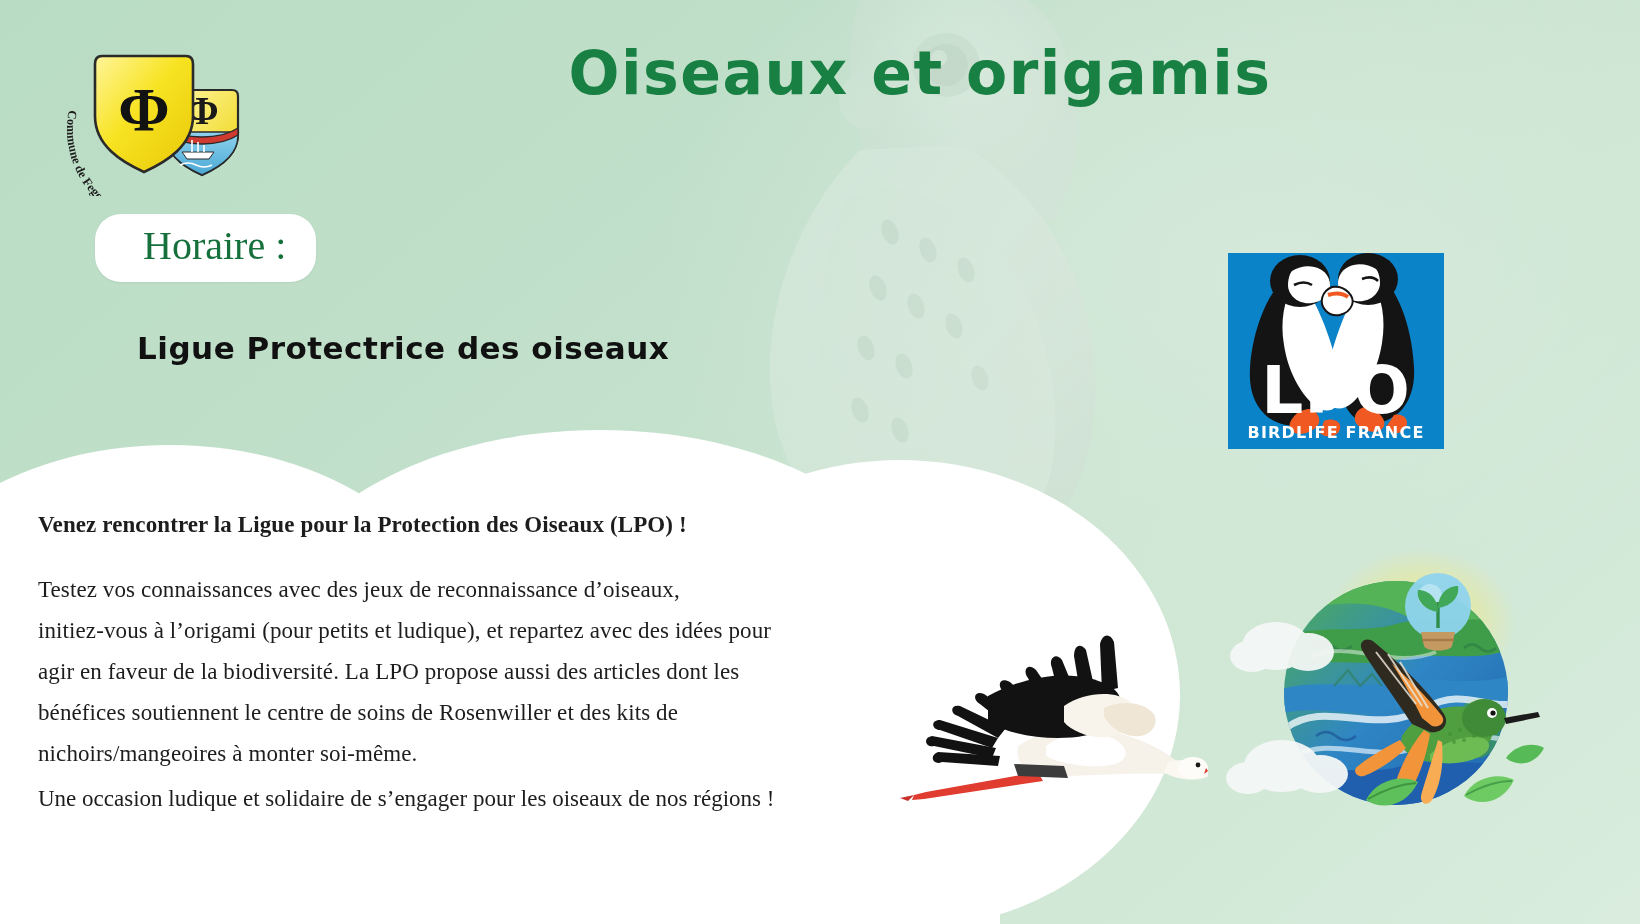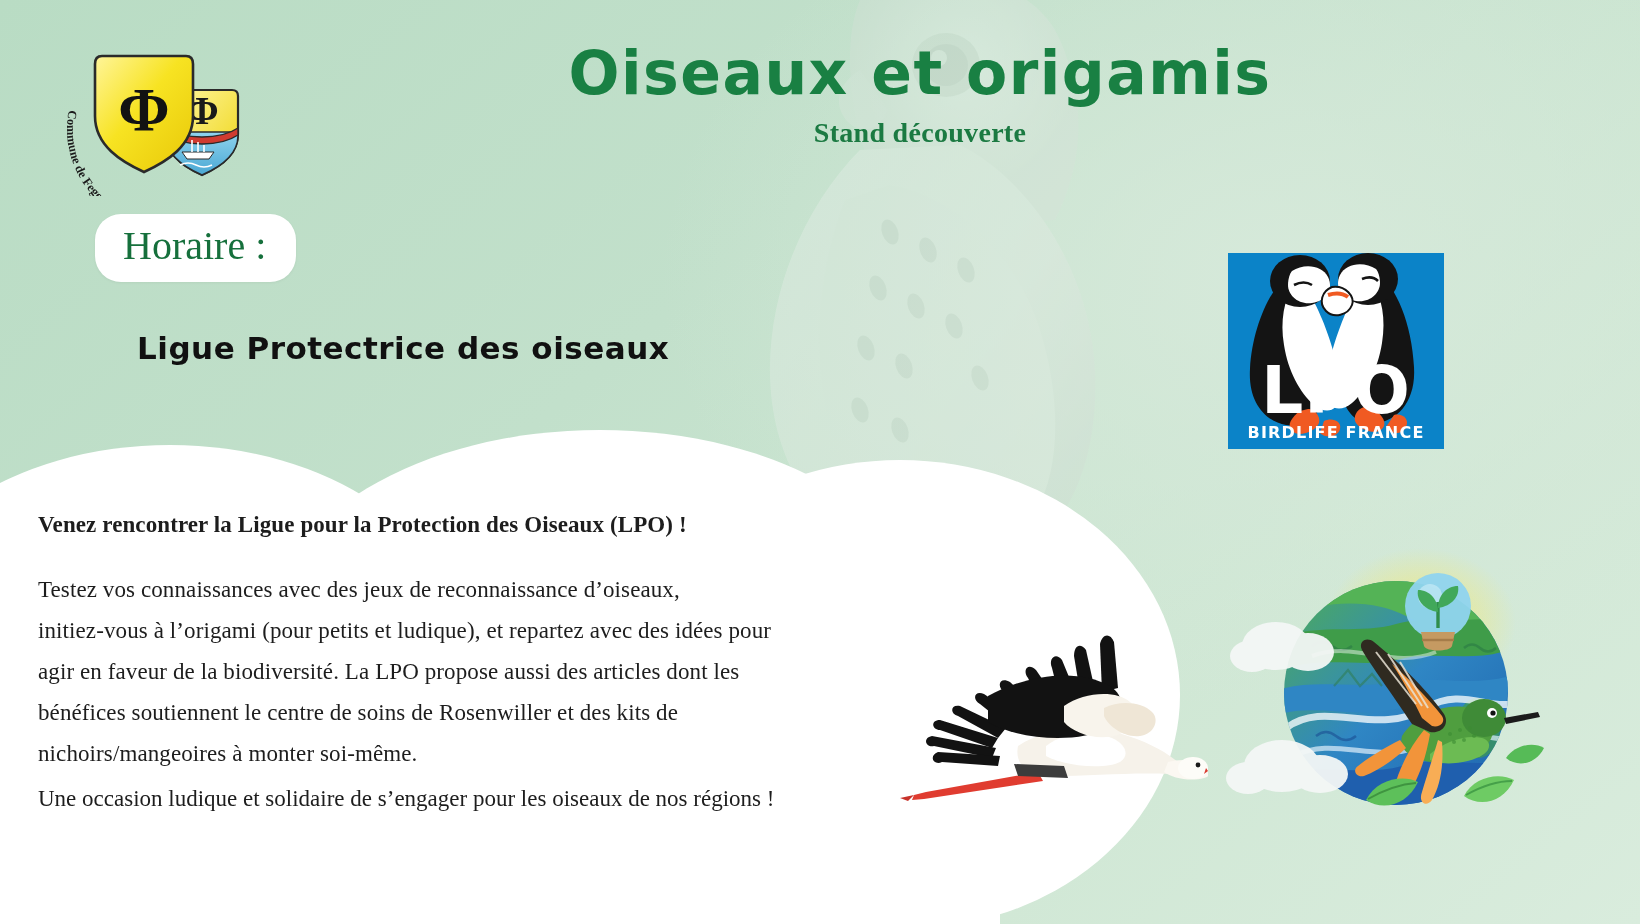--- a/index.html
+++ b/index.html
@@ -47,21 +47,21 @@
     letter-spacing:.3px;
   }
 
   
   .info-row { position:absolute; display:flex; align-items:center; }
   .info-row.r1 { left:95px; top:214px; }
   .info-row.r2 { left:95px; top:330px; }
   .pill {
     background:#ffffff;
     border-radius:26px;
-    padding:9px 30px 13px 28px;
+    padding:9px 30px 13px 48px;
     font-family:"Liberation Serif", serif;
     font-size:40px;
     color:#16703c;
     line-height:1.15;
     white-space:nowrap;
     box-shadow:0 1px 3px rgba(0,0,0,.05);
   }
   .info-value {
     margin-left:34px;
     font-family:"DejaVu Sans", sans-serif;
@@ -187,21 +187,20 @@
       </g>
 
       <text font-family="'Liberation Serif',serif" font-size="12.5" font-weight="700" fill="#1b1b1b">
         <textPath href="#arcpath" startOffset="4%">Commune de Fegersheim-Ohnheim</textPath>
       </text>
     </svg>
   </div>
 
   <div class="title-block">
     <div class="main-title">Oiseaux et origamis</div>
-    <div class="subtitle">Stand découverte</div>
   </div>
 
   <div class="info-row r1">
     <div class="pill">Horaire :</div>
   </div>
 
   <div class="info-row r2">
     <div class="info-value">Ligue Protectrice des oiseaux</div>
   </div>
 

